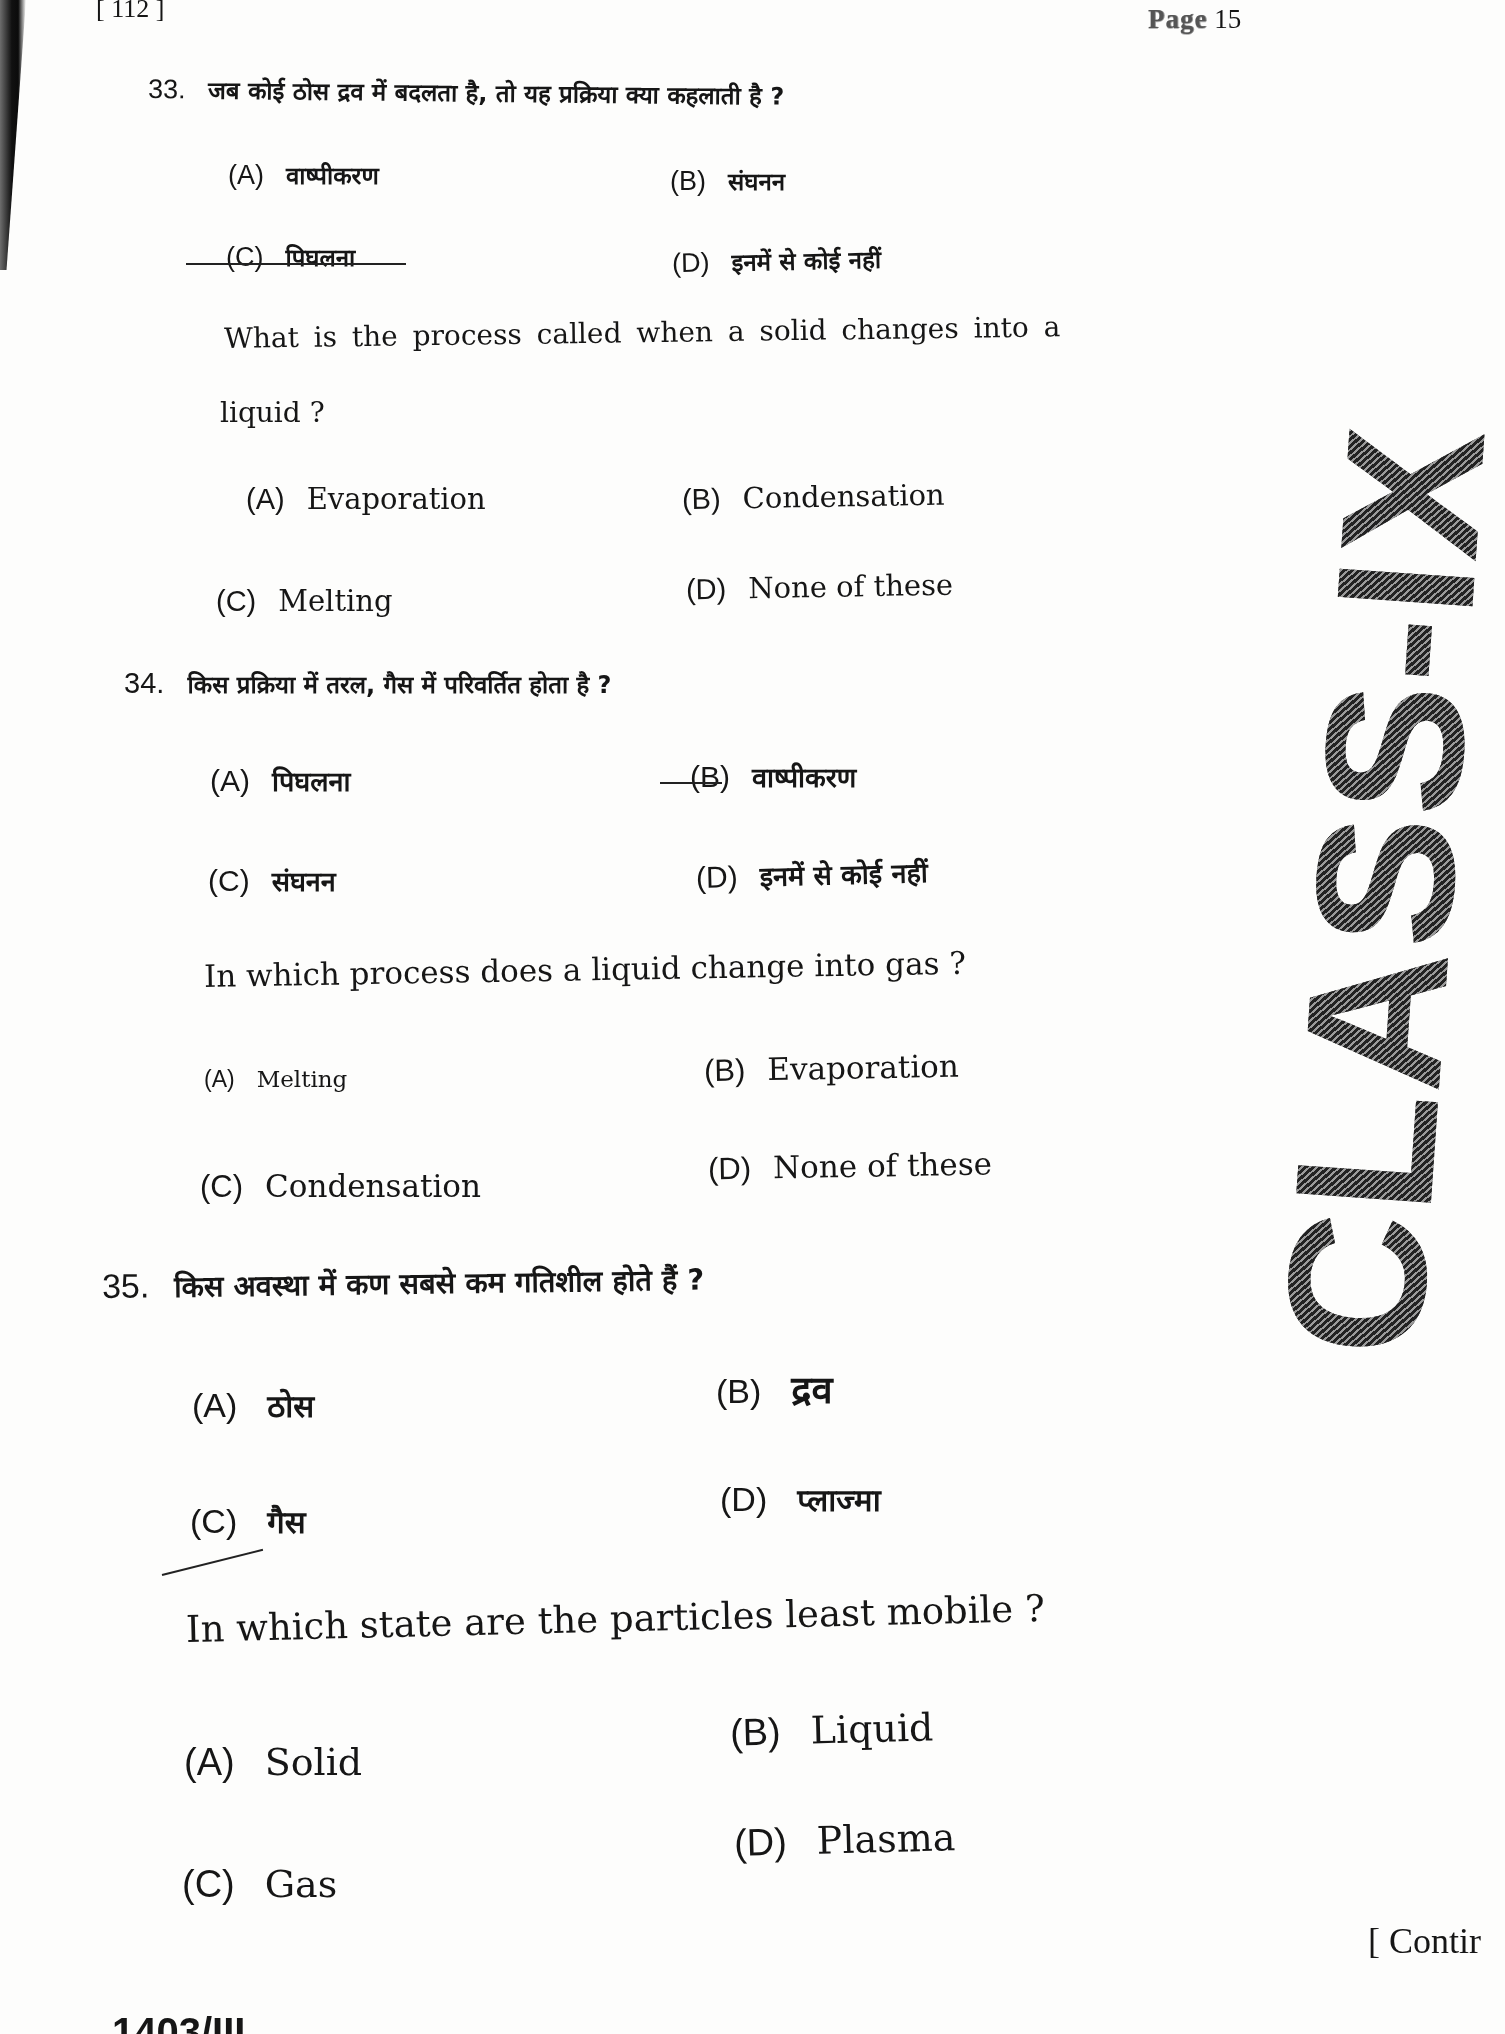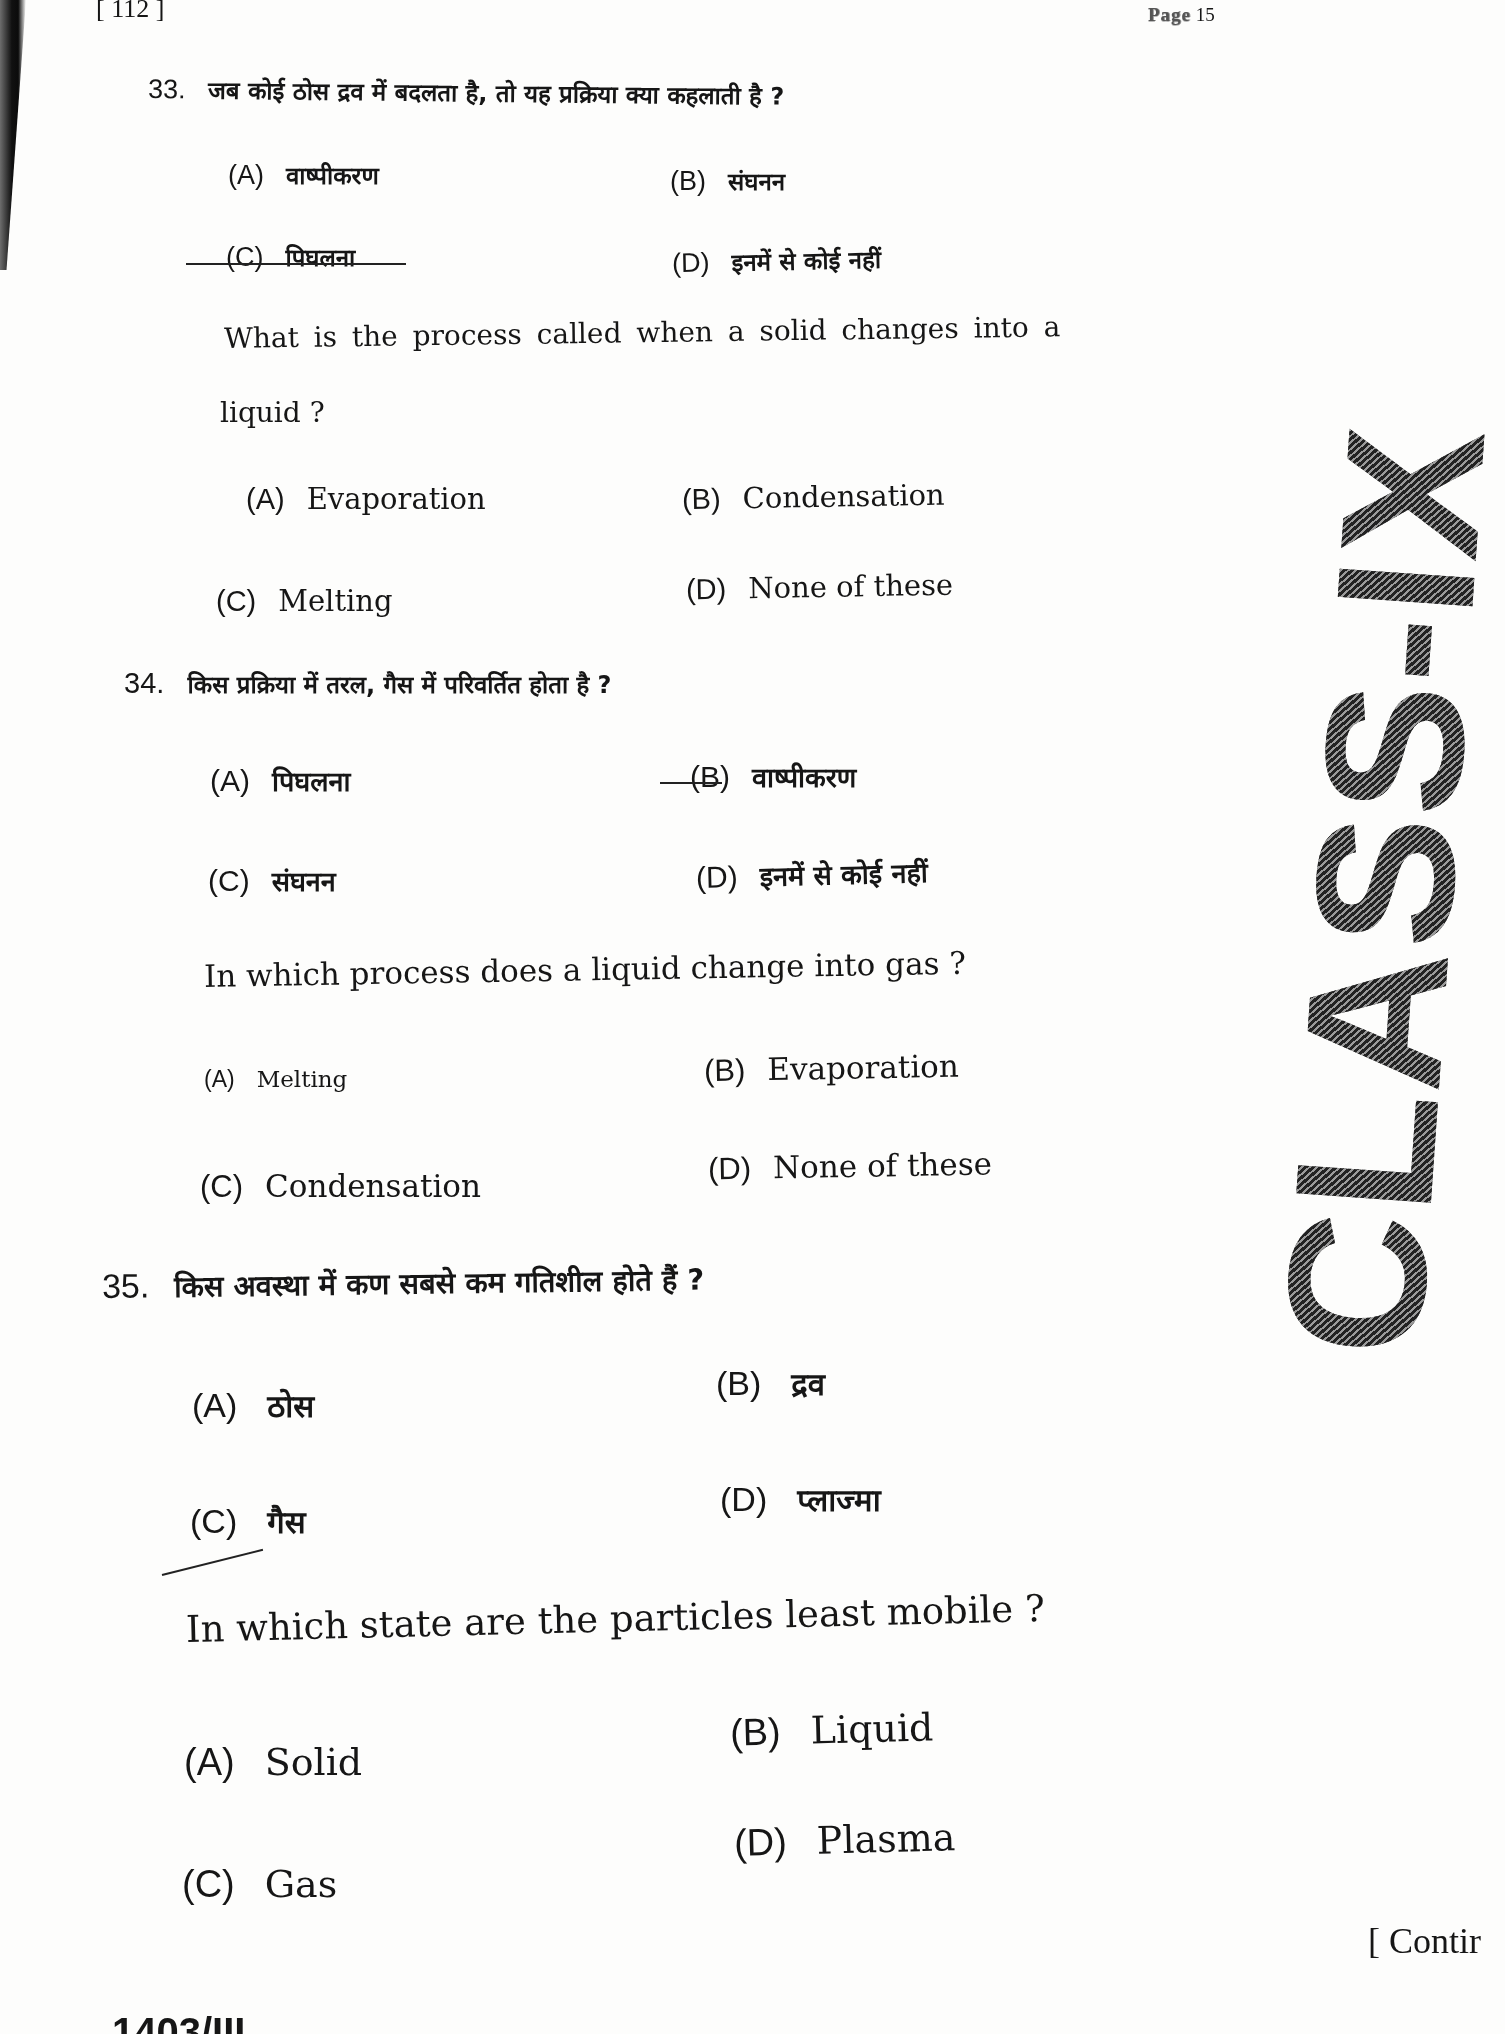--- a/index.html
+++ b/index.html
@@ -8,21 +8,21 @@
     background: #fdfdfc; color: #161616;
     font-family: "DejaVu Serif", "Liberation Serif", serif;
   }
   .edge-shadow {
     position: absolute; left: 0; top: 0; width: 26px; height: 270px;
     background: linear-gradient(90deg, #6d6d6d 0%, #111 45%, #0b0b0b 70%, rgba(0,0,0,0) 100%);
     clip-path: polygon(0 0, 100% 0, 25% 100%, 0 100%);
   }
   .abs { position: absolute; white-space: nowrap; }
   .page-ref { left: 96px; top: -6px; font-size: 26px; font-family: "Liberation Serif", serif; }
-  .page-num { left: 1148px; top: 4px; font-size: 19px; font-family: "Liberation Serif", serif; }
+  .page-num { left: 1148px; top: 4px; font-size: 27px; font-family: "Liberation Serif", serif; }
   .page-num .page-word {
     letter-spacing: 1px; font-weight: bold; color: #555;
     text-shadow: 1px 0 #999, 0 1px #bbb;
   }
   .qnum { font-family: "Liberation Sans", sans-serif; }
   .hi { font-family: "DejaVu Sans", sans-serif; font-weight: bold; }
   .opt-label { font-family: "Liberation Sans", sans-serif; margin-right: 22px; }
   .en { font-family: "DejaVu Serif", serif; }
 
   .strike { position: absolute; height: 2px; background: #222; }
@@ -122,21 +122,21 @@
 </div>
 
 <div class="abs" style="left:102px; top:1266px; font-size:34px; transform:rotate(-0.8deg); transform-origin:left;">
   <span class="qnum">35.</span>
   <span class="hi" style="margin-left:14px; font-size:29px;">किस अवस्था में कण सबसे कम गतिशील होते हैं ?</span>
 </div>
 <div class="abs" style="left:192px; top:1384px; font-size:34px;">
   <span class="opt-label" style="margin-right:30px;">(A)</span><span class="hi" style="font-size:31px;">ठोस</span>
 </div>
 <div class="abs" style="left:716px; top:1362px; font-size:34px;">
-  <span class="opt-label" style="margin-right:30px;">(B)</span><span class="hi" style="font-size:31px;">द्रव</span>
+  <span class="opt-label" style="margin-right:30px;">(B)</span><span class="hi" style="font-size:38px;">द्रव</span>
 </div>
 <div class="abs" style="left:190px; top:1500px; font-size:34px;">
   <span class="opt-label" style="margin-right:30px;">(C)</span><span class="hi" style="font-size:31px;">गैस</span>
 </div>
 <div class="tick" style="left:162px; top:1574px; width:104px; transform:rotate(-14deg);"></div>
 <div class="abs" style="left:720px; top:1478px; font-size:34px;">
   <span class="opt-label" style="margin-right:30px;">(D)</span><span class="hi" style="font-size:31px;">प्लाज्मा</span>
 </div>
 
 <div class="abs en" style="left:186px; top:1608px; font-size:37px; transform:rotate(-1.4deg); transform-origin:left;">In which state are the particles least mobile ?</div>

